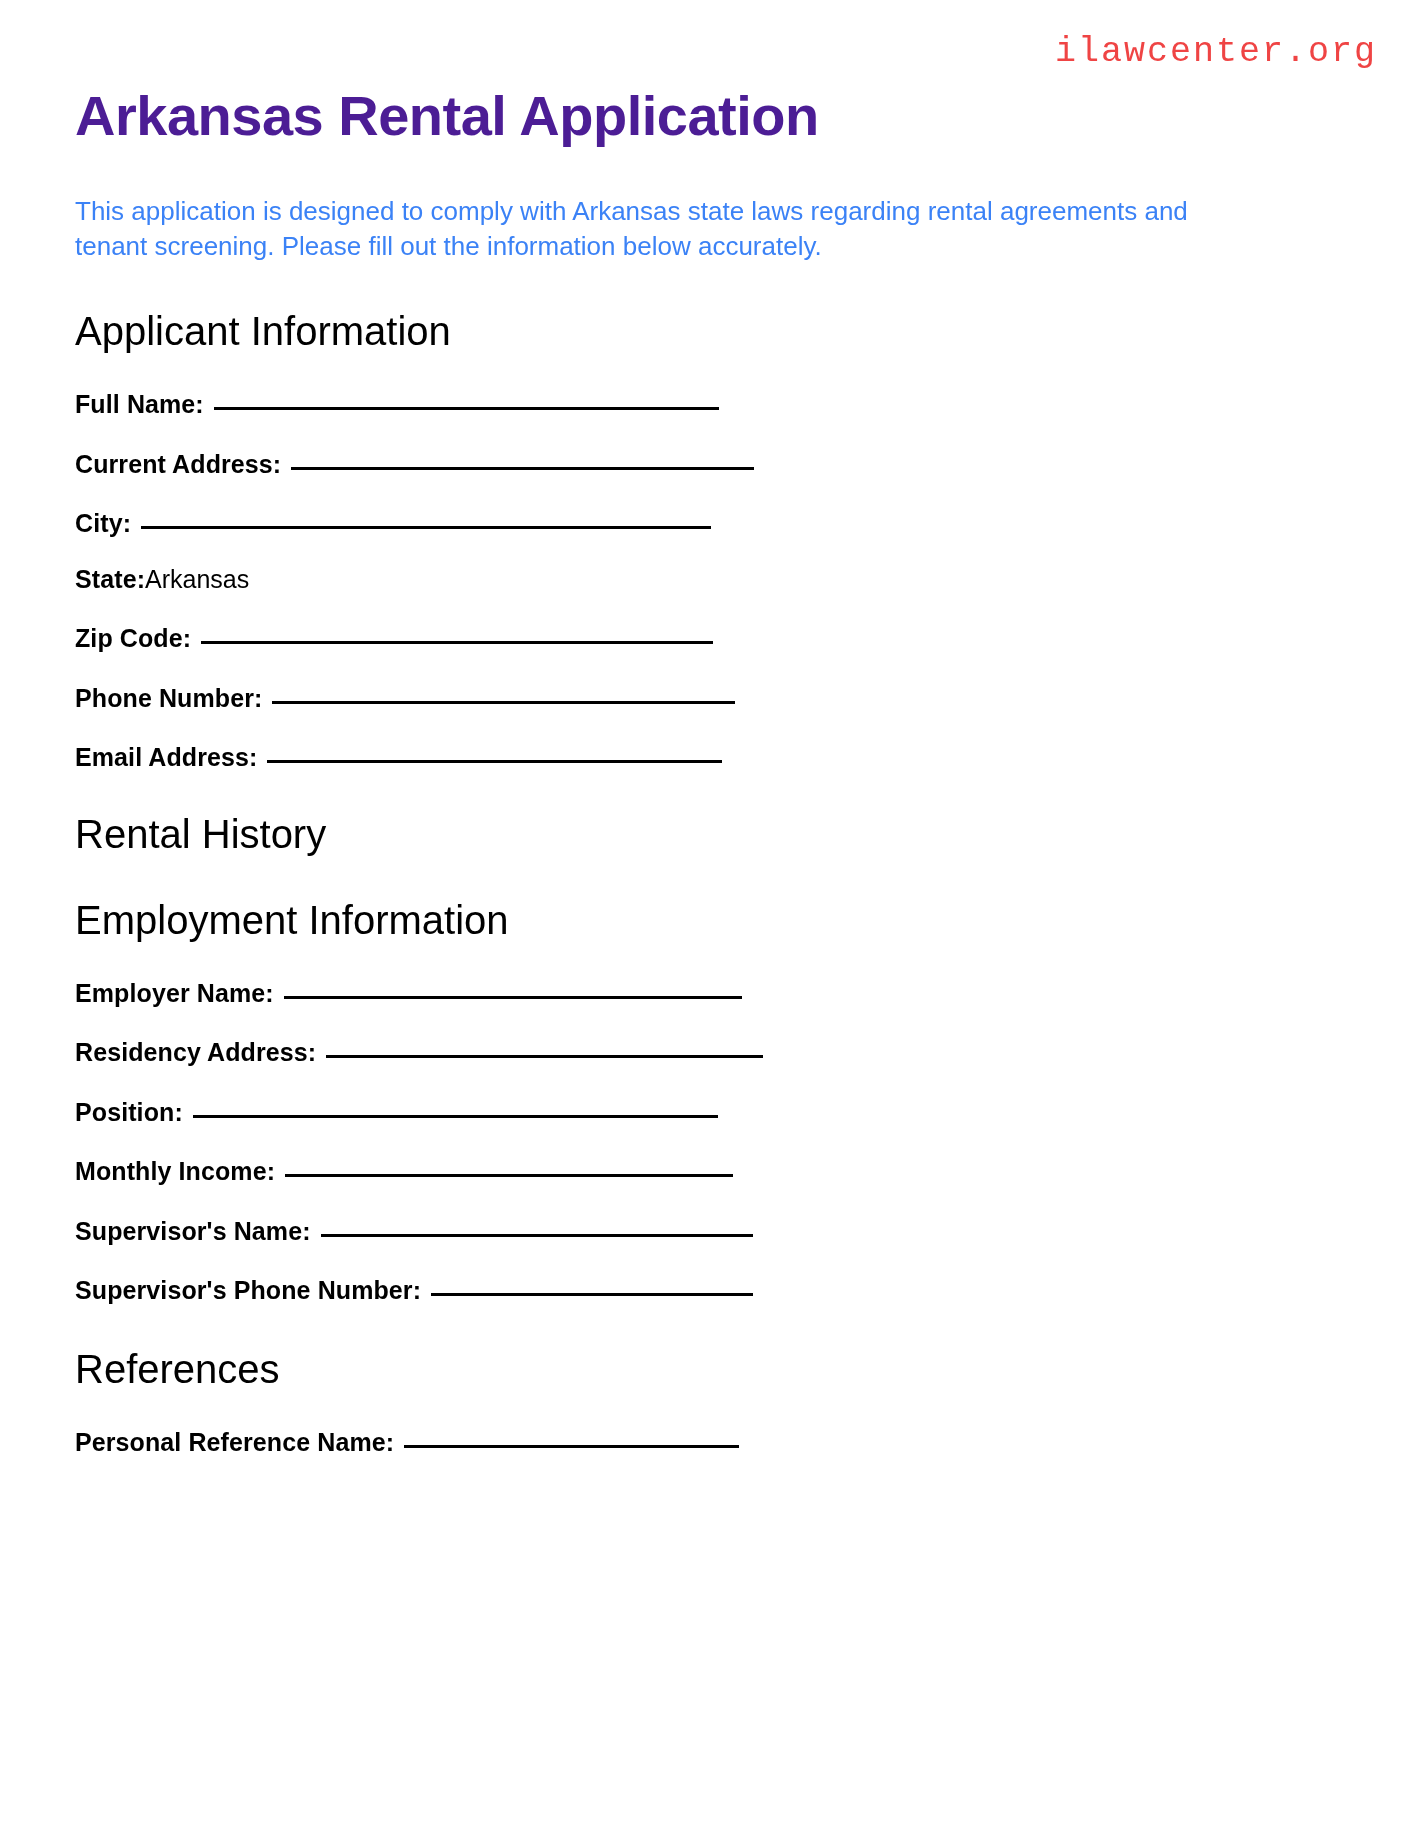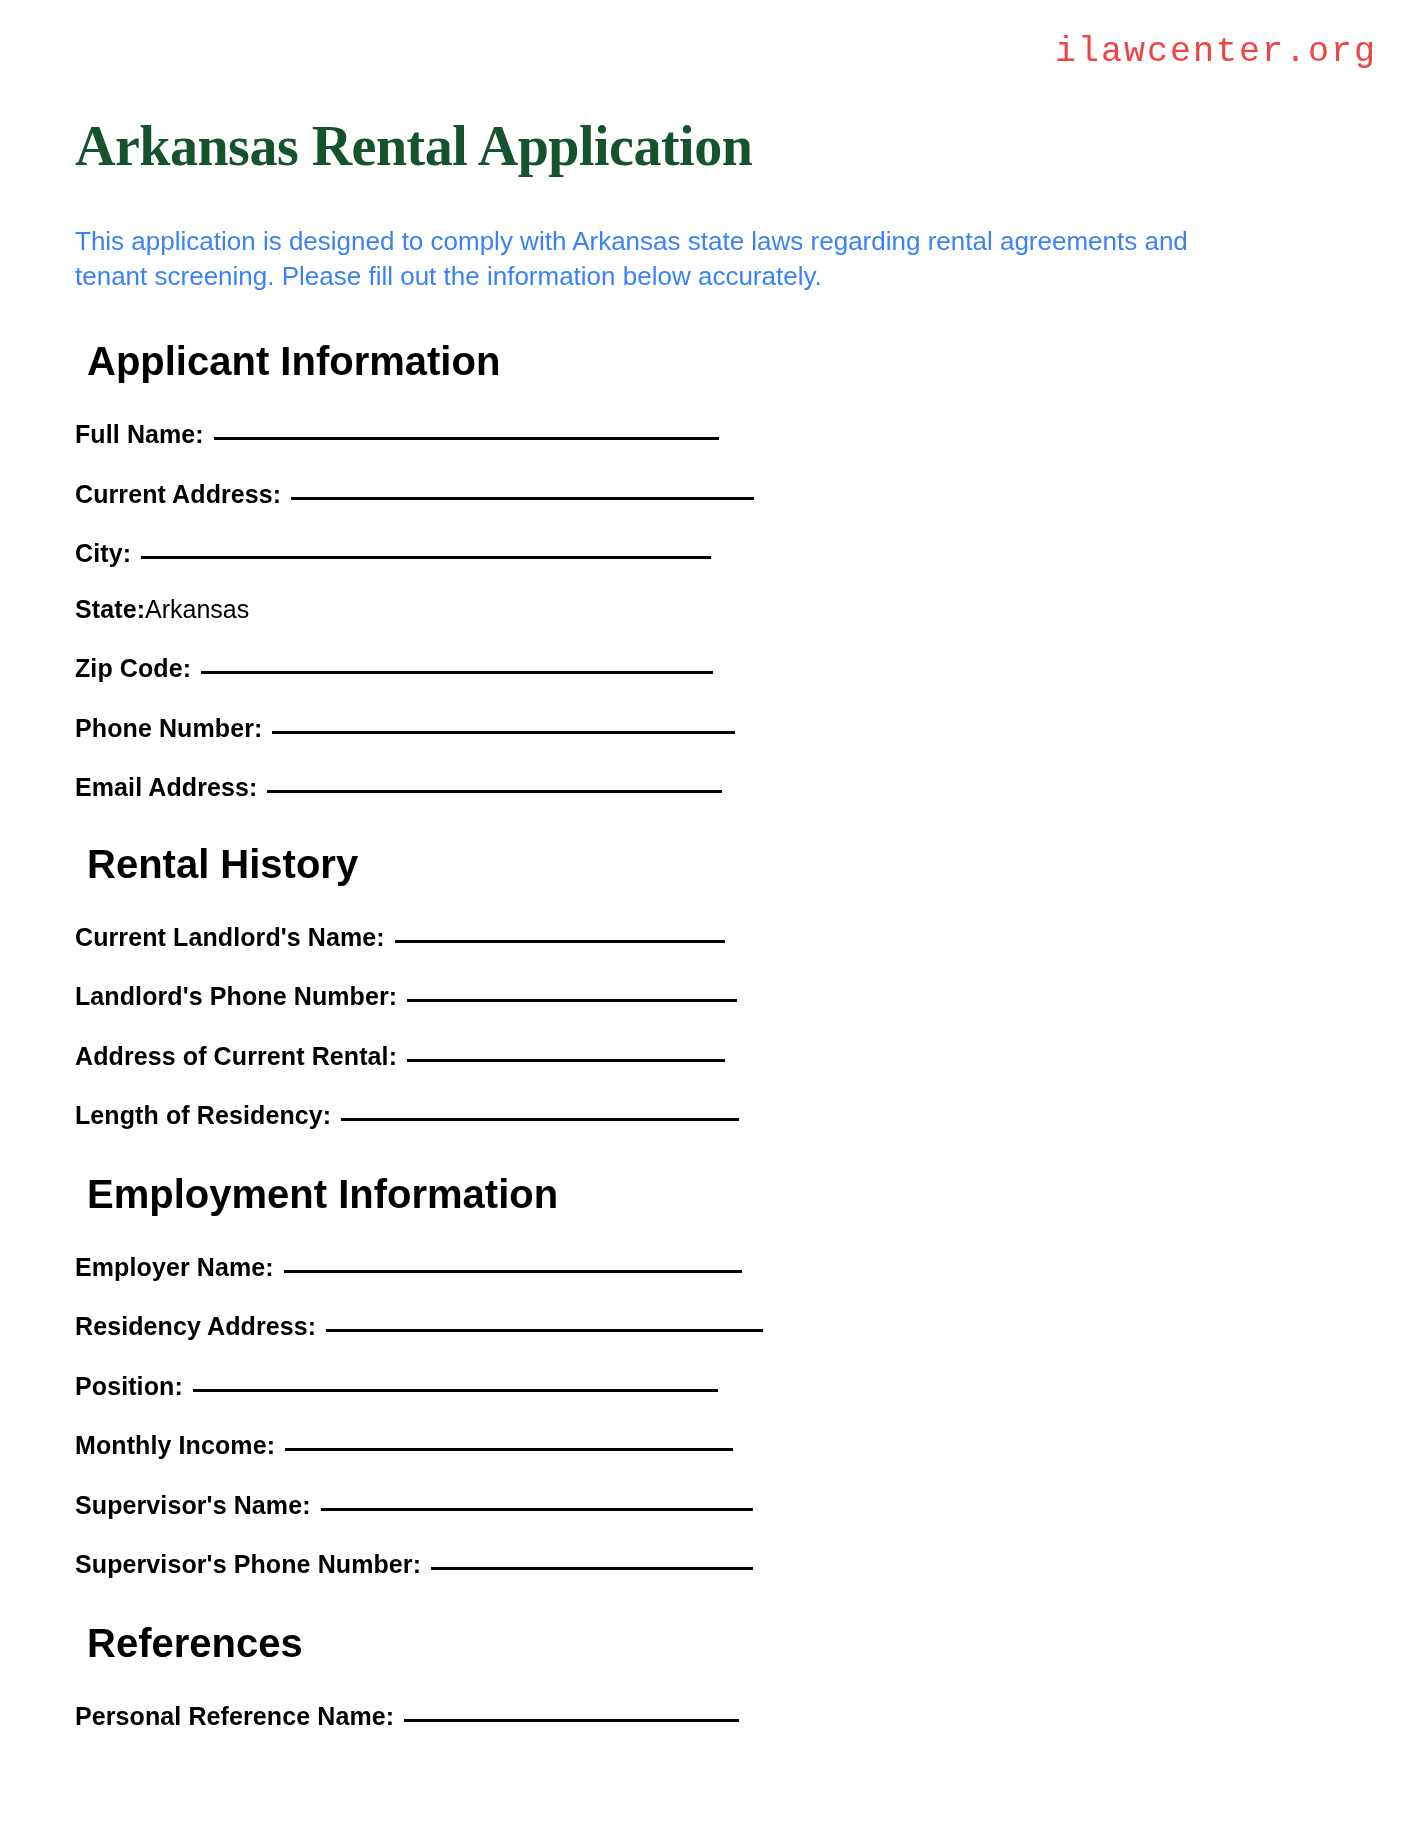--- a/index.html
+++ b/index.html
@@ -33,44 +33,44 @@
   }
 
   .content {
     position: absolute;
     left: 75px;
     top: 0;
     width: 1270px;
   }
 
   h1.doc-title {
-    font-family: Liberation Serif, serif;
+    font-family: Liberation Sans, sans-serif;
     font-size: 56px;
     font-weight: bold;
     letter-spacing: -0.5px;
     margin: 0;
-    padding-top: 116px;
+    padding-top: 86px;
     line-height: 1.08;
-    color: #14532d;
+    color: #4c1d95;
   }
 
   p.intro {
     font-size: 26px;
     line-height: 1.32;
     margin: 48px 0 0 0;
     max-width: 1130px;
     color: #3b82f6;
     font-weight: 400;
   }
 
   h2.section-title {
     font-family: "Liberation Sans Narrow", "Liberation Sans", sans-serif;
     font-size: 40px;
-    font-weight: bold;
-    margin: 46px 0 0 12px;
+    font-weight: normal;
+    margin: 46px 0 0 0;
     line-height: 1.1;
     color: #000;
   }
 
   .fields {
     margin-top: 30px;
   }
 
   .field-row {
     display: block;
@@ -129,26 +129,20 @@
             <div class="field-row"><span class="field-label">Current Address:</span><span class="field-line" style="width: 463px;"></span></div>
             <div class="field-row"><span class="field-label">City:</span><span class="field-line" style="width: 570px;"></span></div>
             <div class="field-row"><span class="field-label">State:</span><span class="field-value">Arkansas</span></div>
             <div class="field-row"><span class="field-label">Zip Code:</span><span class="field-line" style="width: 512px;"></span></div>
             <div class="field-row"><span class="field-label">Phone Number:</span><span class="field-line" style="width: 463px;"></span></div>
             <div class="field-row"><span class="field-label">Email Address:</span><span class="field-line" style="width: 455px;"></span></div>
           </div>
         </div>
         <div class="section section-rental">
           <h2 class="section-title">Rental History</h2>
-          <div class="fields">
-            <div class="field-row"><span class="field-label">Current Landlord's Name:</span><span class="field-line" style="width: 330px;"></span></div>
-            <div class="field-row"><span class="field-label">Landlord's Phone Number:</span><span class="field-line" style="width: 330px;"></span></div>
-            <div class="field-row"><span class="field-label">Address of Current Rental:</span><span class="field-line" style="width: 318px;"></span></div>
-            <div class="field-row"><span class="field-label">Length of Residency:</span><span class="field-line" style="width: 398px;"></span></div>
-          </div>
         </div>
         <div class="section section-employment">
           <h2 class="section-title">Employment Information</h2>
           <div class="fields">
             <div class="field-row"><span class="field-label">Employer Name:</span><span class="field-line" style="width: 458px;"></span></div>
             <div class="field-row"><span class="field-label">Residency Address:</span><span class="field-line" style="width: 437px;"></span></div>
             <div class="field-row"><span class="field-label">Position:</span><span class="field-line" style="width: 525px;"></span></div>
             <div class="field-row"><span class="field-label">Monthly Income:</span><span class="field-line" style="width: 448px;"></span></div>
             <div class="field-row"><span class="field-label">Supervisor's Name:</span><span class="field-line" style="width: 432px;"></span></div>
             <div class="field-row"><span class="field-label">Supervisor's Phone Number:</span><span class="field-line" style="width: 322px;"></span></div>

